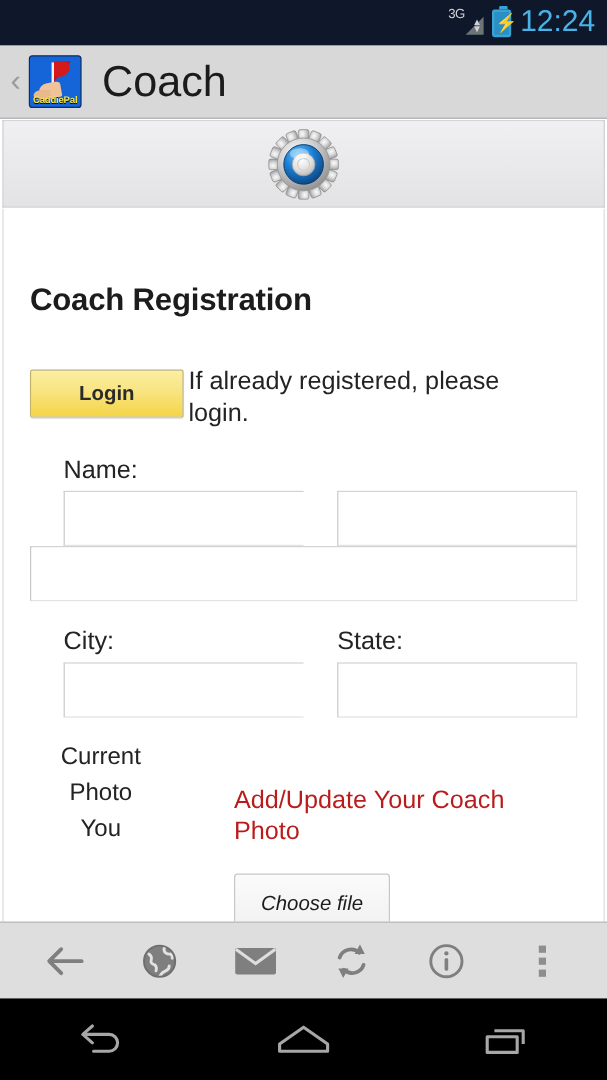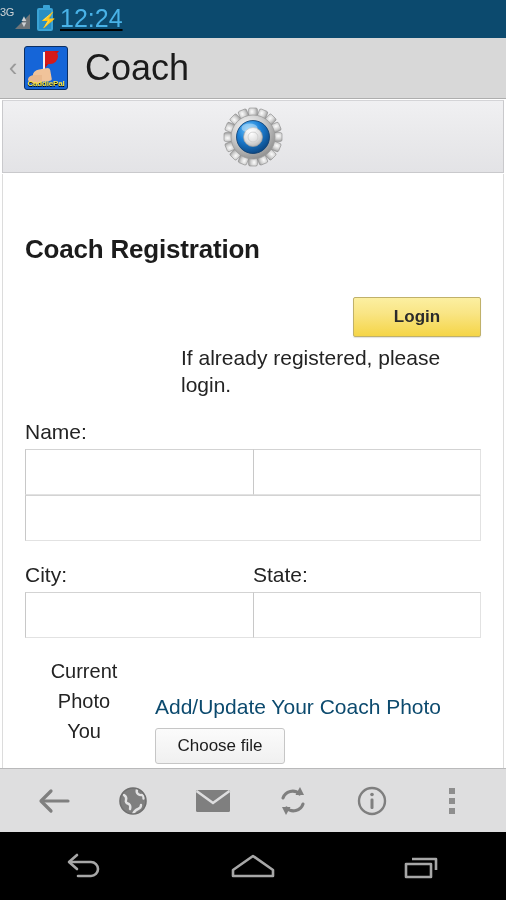--- a/index.html
+++ b/index.html
@@ -20,25 +20,25 @@
     background: #ffffff;
     overflow: hidden;
   }
 
   
   #status-bar {
     position: absolute;
     top: 0; left: 0;
     width: 506px;
     height: 38px;
-    background: #0c4a6e;
-    display: flex;
-    align-items: center;
+    background: #0f172a;
+    display: flex;
+    align-items: center;
+    justify-content: flex-end;
     padding-right: 10px;
-    text-decoration: underline;
   }
   .status-right {
     display: flex;
     align-items: center;
     gap: 7px;
   }
   .sig-wrap {
     position: relative;
     width: 30px; height: 24px;
     display: flex; align-items: flex-end;
@@ -220,23 +220,22 @@
     font-size: 26px;
     font-weight: bold;
     color: #1c1c1c;
     margin-top: 44px;
     letter-spacing: -0.2px;
   }
 
   
   #login-row {
     display: flex;
-    align-items: flex-end;
+    align-items: center;
     margin-top: 32px;
-    flex-direction: column;
   }
   #login-button {
     flex: none;
     width: 128px;
     height: 40px;
     background: linear-gradient(to bottom, #fcefa1 0%, #f9e585 40%, #f5d547 100%);
     border: 1px solid #c0b16a;
     border-radius: 2px;
     font-family: "Liberation Sans", sans-serif;
     font-size: 17px;
@@ -258,21 +257,21 @@
   .field-label {
     font-size: 21px;
     color: #232323;
     margin-top: 22px;
     margin-bottom: 5px;
     line-height: 24px;
   }
   .row {
     display: flex;
   }
-  .col-half { width: 50%; }
+  .col-half { width: 50%; margin-left: 28px; }
   .col-full { width: 100%; }
 
   .text-input {
     display: block;
     width: 100%;
     height: 46px;
     background: #ffffff;
     border: 1px solid #e2e2e2;
     border-top-color: #d3d3d3;
     border-left-color: #c8c8c8;
@@ -281,51 +280,53 @@
     color: #222;
     padding: 0 8px;
     outline: none;
   }
   .pair-left  { border-right: none; }
 
   
   #photo-section {
     display: flex;
     margin-top: 14px;
+    gap: 40px;
   }
   #current-photo-col {
     width: 118px;
     flex: none;
     text-align: center;
     font-size: 20px;
     color: #232323;
     line-height: 30px;
     padding-top: 4px;
   }
   #photo-right-col {
     flex: 1;
     padding-left: 12px;
     padding-top: 42px;
   }
   #photo-heading {
     font-size: 21px;
-    color: #0c4a6e;
+    color: #b91c1c;
     line-height: 26px;
   }
   #choose-file-btn {
-    margin-top: 8px;
+    margin-top: 22px;
     width: 130px;
-    height: 36px;
+    height: 50px;
     background: linear-gradient(to bottom, #fbfbfb 0%, #f0f0f0 100%);
     border: 1px solid #c6c6c6;
     border-radius: 3px;
     font-size: 17px;
     font-family: "Liberation Sans", sans-serif;
     color: #1c1c1c;
     cursor: pointer;
+    font-style: italic;
   }
 
   
   #browser-toolbar {
     position: absolute;
     top: 768px; left: 0;
     width: 506px;
     height: 64px;
     background: #dededf;
     border-top: 1px solid #b9b9ba;

